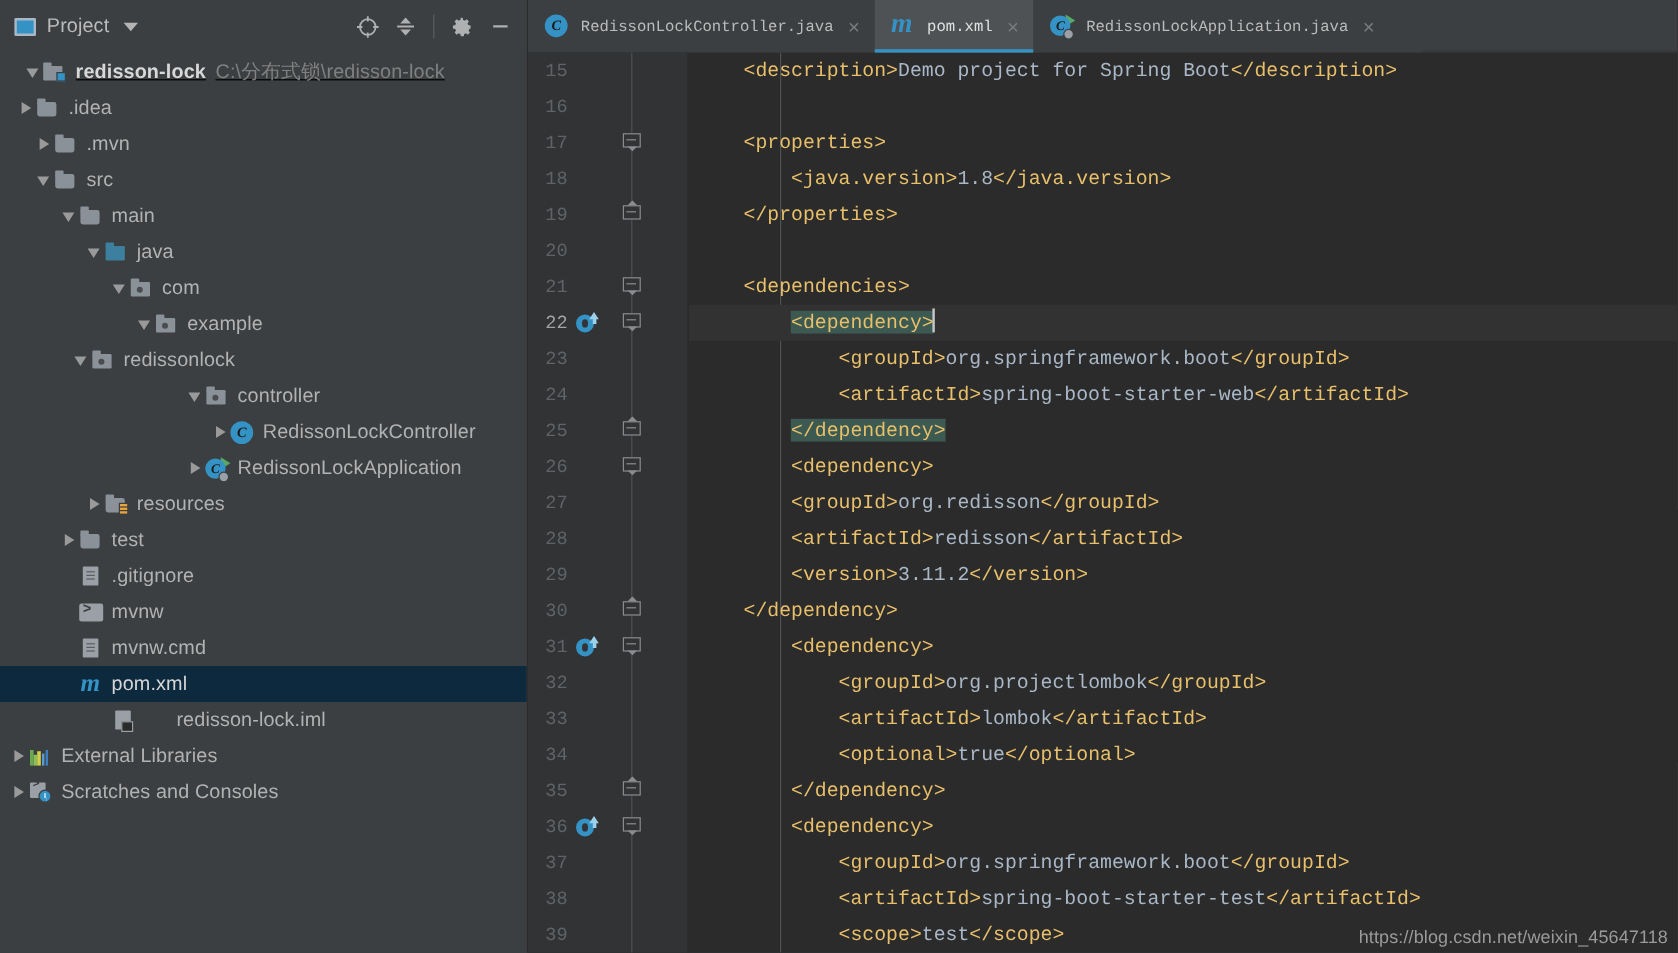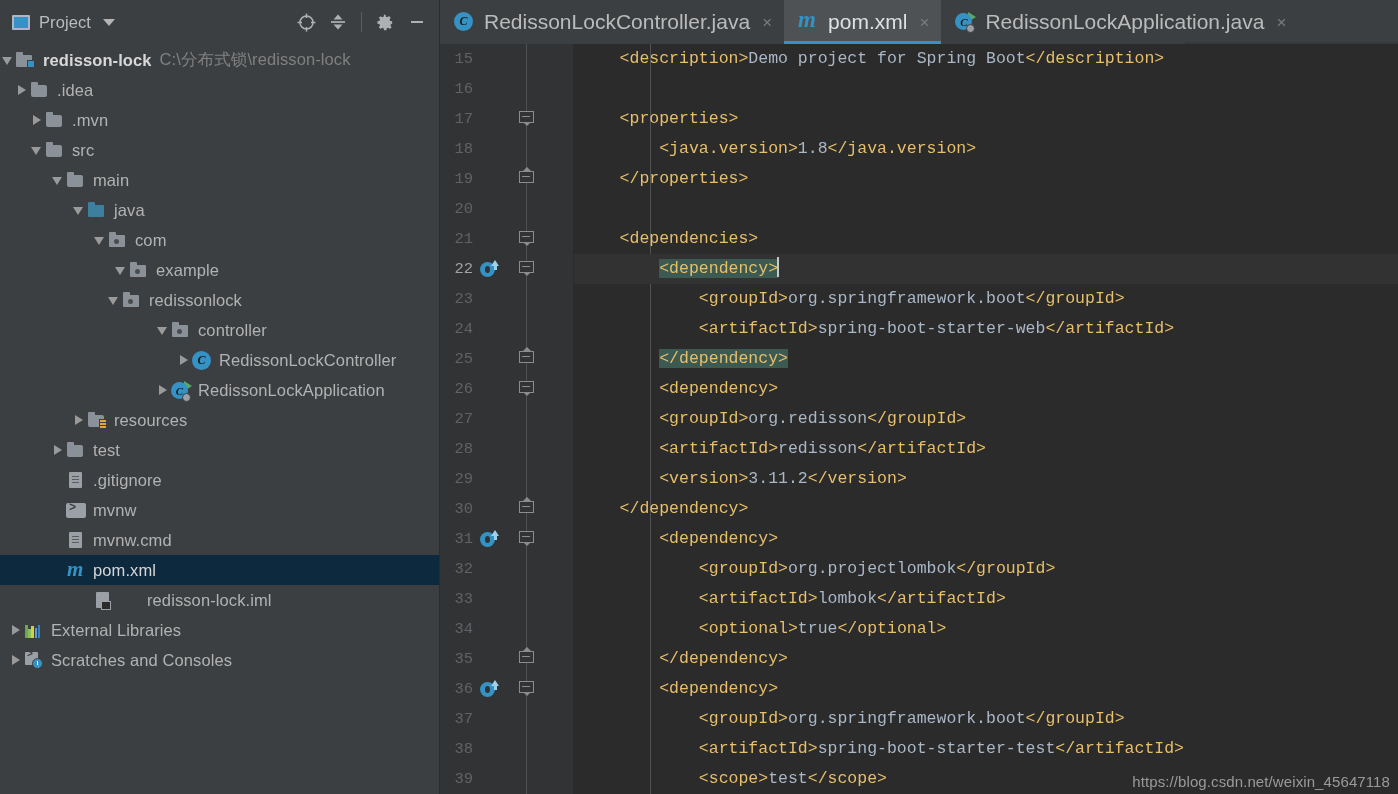--- a/index.html
+++ b/index.html
@@ -231,21 +231,21 @@
   .tab {
     display: flex; align-items: center; gap: 9px;
     padding: 0 12px 0 14px; position: relative; cursor: pointer;
     height: 44px;
   }
   .tab.active { background: #4e5254; }
   .tab.active::after {
     content:""; position:absolute; left:0; right:0; bottom:0;
     height:3px; background:#3592c4;
   }
-  .tab-label { color: #bbbbbb; font-size: 21px; white-space: nowrap; }
+  .tab-label { color: #bbbbbb; font-size: 13px; white-space: nowrap; font-family: Liberation Mono, monospace; }
   .tab.active .tab-label { color: #e0e0e0; }
   .tab-close {
     color:#7a7d7f; font-size:17px; line-height:1; margin-left:3px; cursor:pointer;
     font-family:"Liberation Sans", sans-serif;
   }
   .tab-ico { width:21px; height:20px; position:relative; flex:0 0 21px; }
   .tab-ico.mvn::before {
     content:"m"; position:absolute; left:0; top:-5px;
     font-family:"Liberation Serif", serif; font-style:italic;
     font-size:23px; font-weight:bold; color:#3592c4;
@@ -439,21 +439,21 @@
         </div>
         <div class="tool-btn">
           <svg width="20" height="20" viewBox="0 0 20 20">
             <line x1="4" y1="10" x2="16" y2="10" stroke="#aeb0b2" stroke-width="2"></line>
           </svg>
         </div>
       </div>
     </div>
 
     <div id="tree">
-        <div class="row" style="padding-left: 0;">
+        <div class="row" style="padding-left: 20px; text-decoration: underline;">
           <span class="arrow-d"></span>
           <span class="ico f-module">
             <i class="badge-blue"></i>
           </span>
           <span class="lbl bold">redisson-lock</span>
           <span class="lbl path">C:\分布式锁\redisson-lock</span>
         </div>
         <div class="row" style="padding-left: 14px;">
           <span class="arrow-r"></span>
           <span class="ico f-folder"></span>
@@ -486,21 +486,21 @@
           </span>
           <span class="lbl">com</span>
         </div>
         <div class="row" style="padding-left: 113px;">
           <span class="arrow-d"></span>
           <span class="ico f-pkg">
             <i class="pkg-dot"></i>
           </span>
           <span class="lbl">example</span>
         </div>
-        <div class="row" style="padding-left: 106px;">
+        <div class="row" style="padding-left: 60px;">
           <span class="arrow-d"></span>
           <span class="ico f-pkg">
             <i class="pkg-dot"></i>
           </span>
           <span class="lbl">redissonlock</span>
         </div>
         <div class="row" style="padding-left: 155px;">
           <span class="arrow-d"></span>
           <span class="ico f-pkg">
             <i class="pkg-dot"></i>

